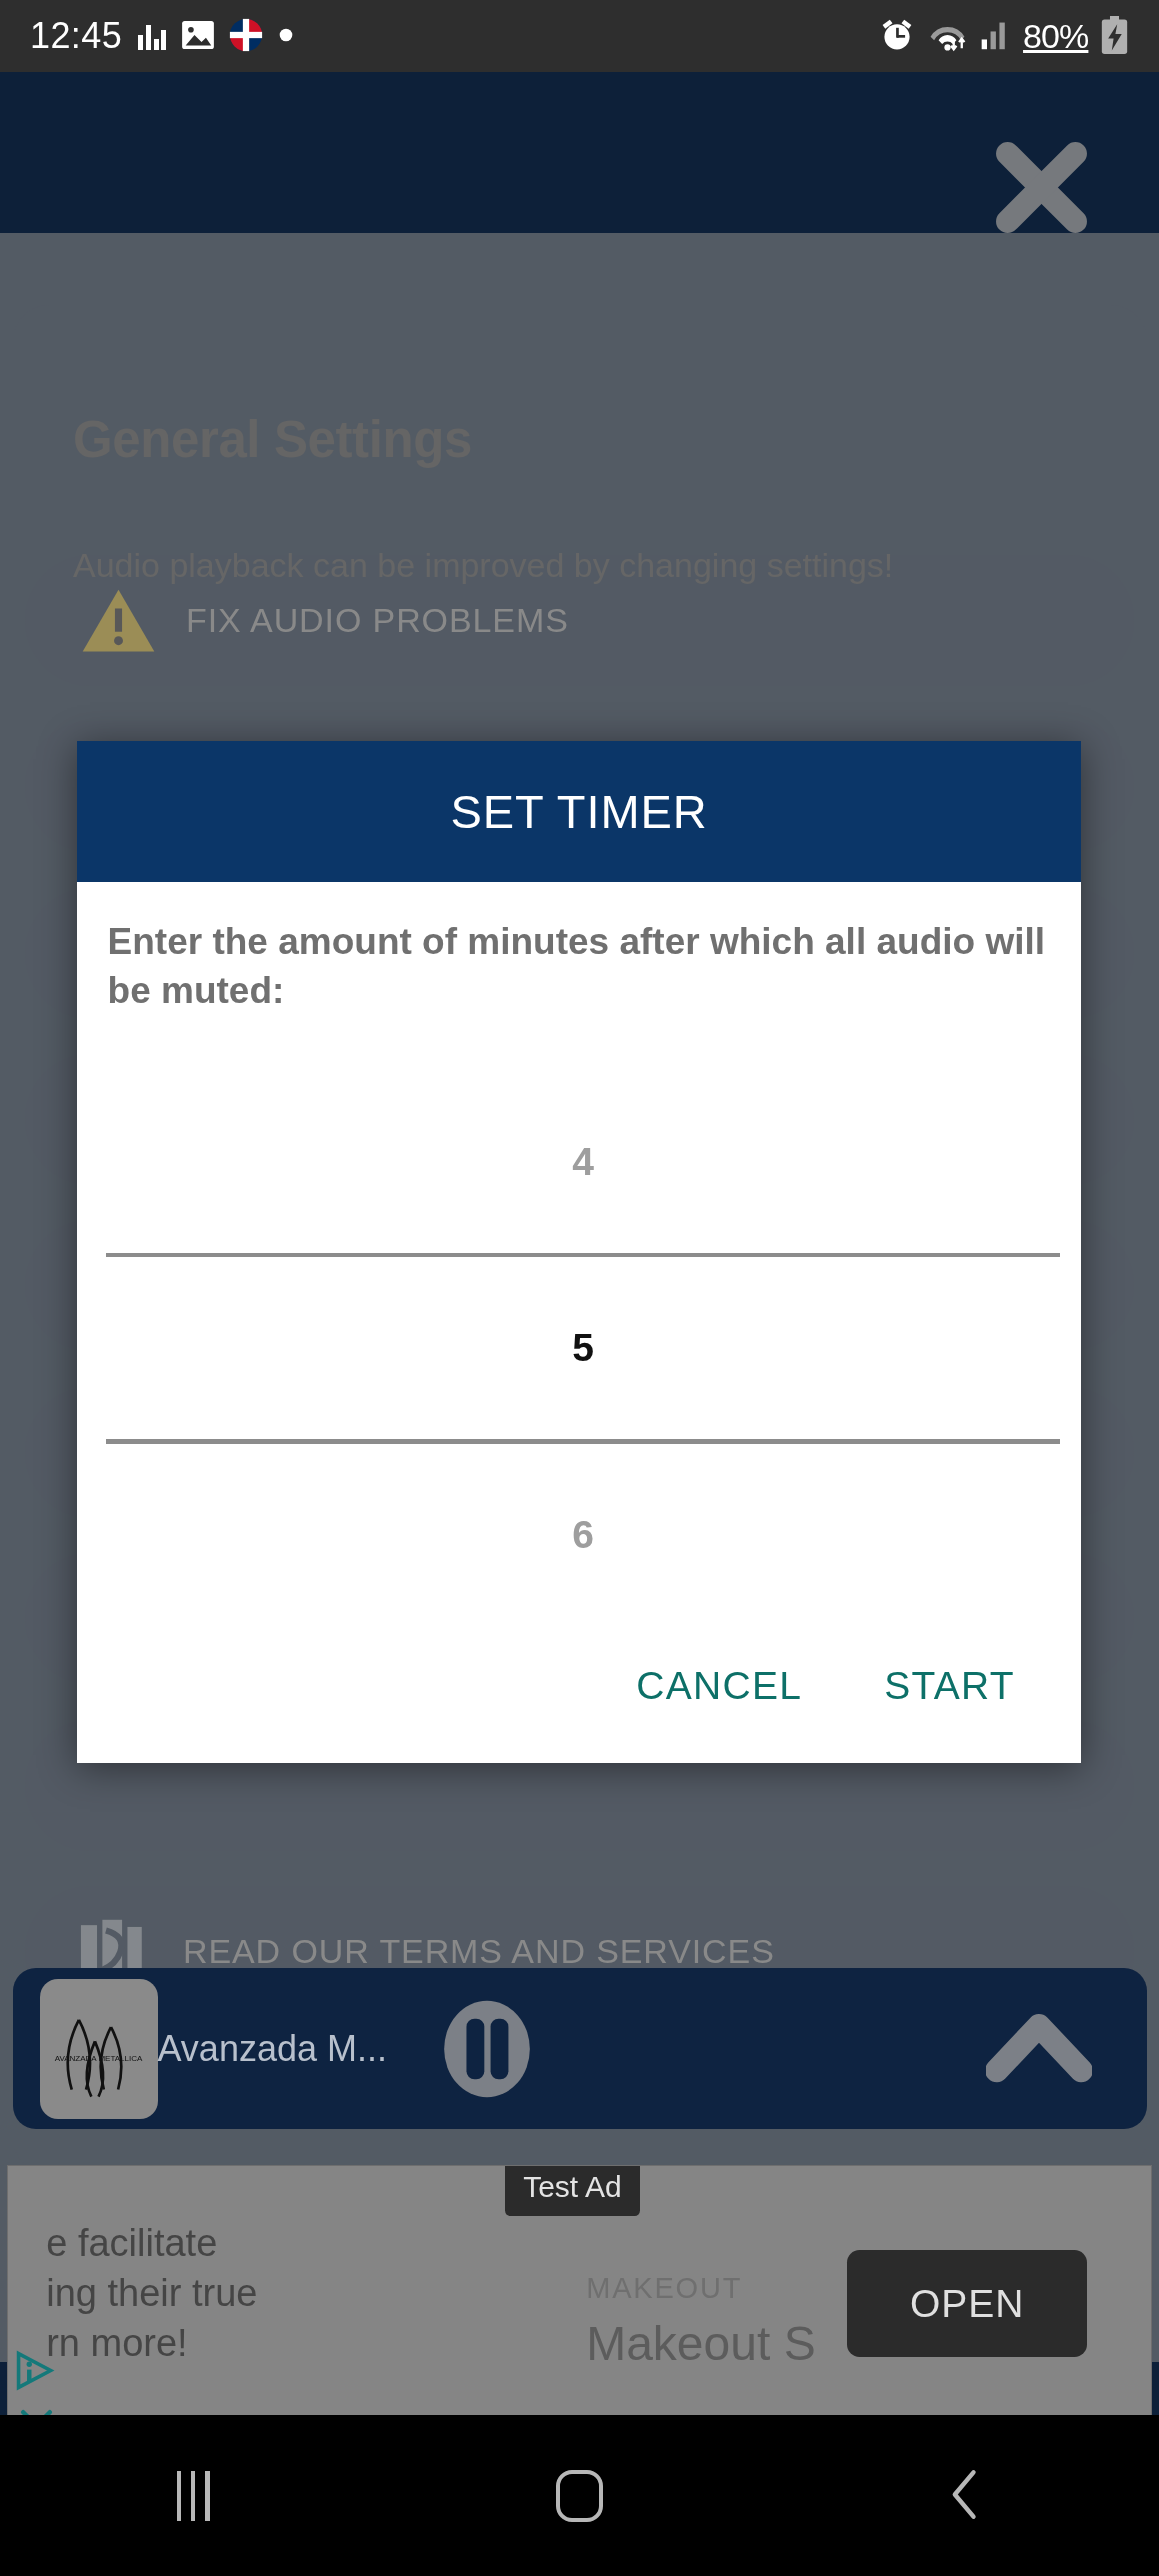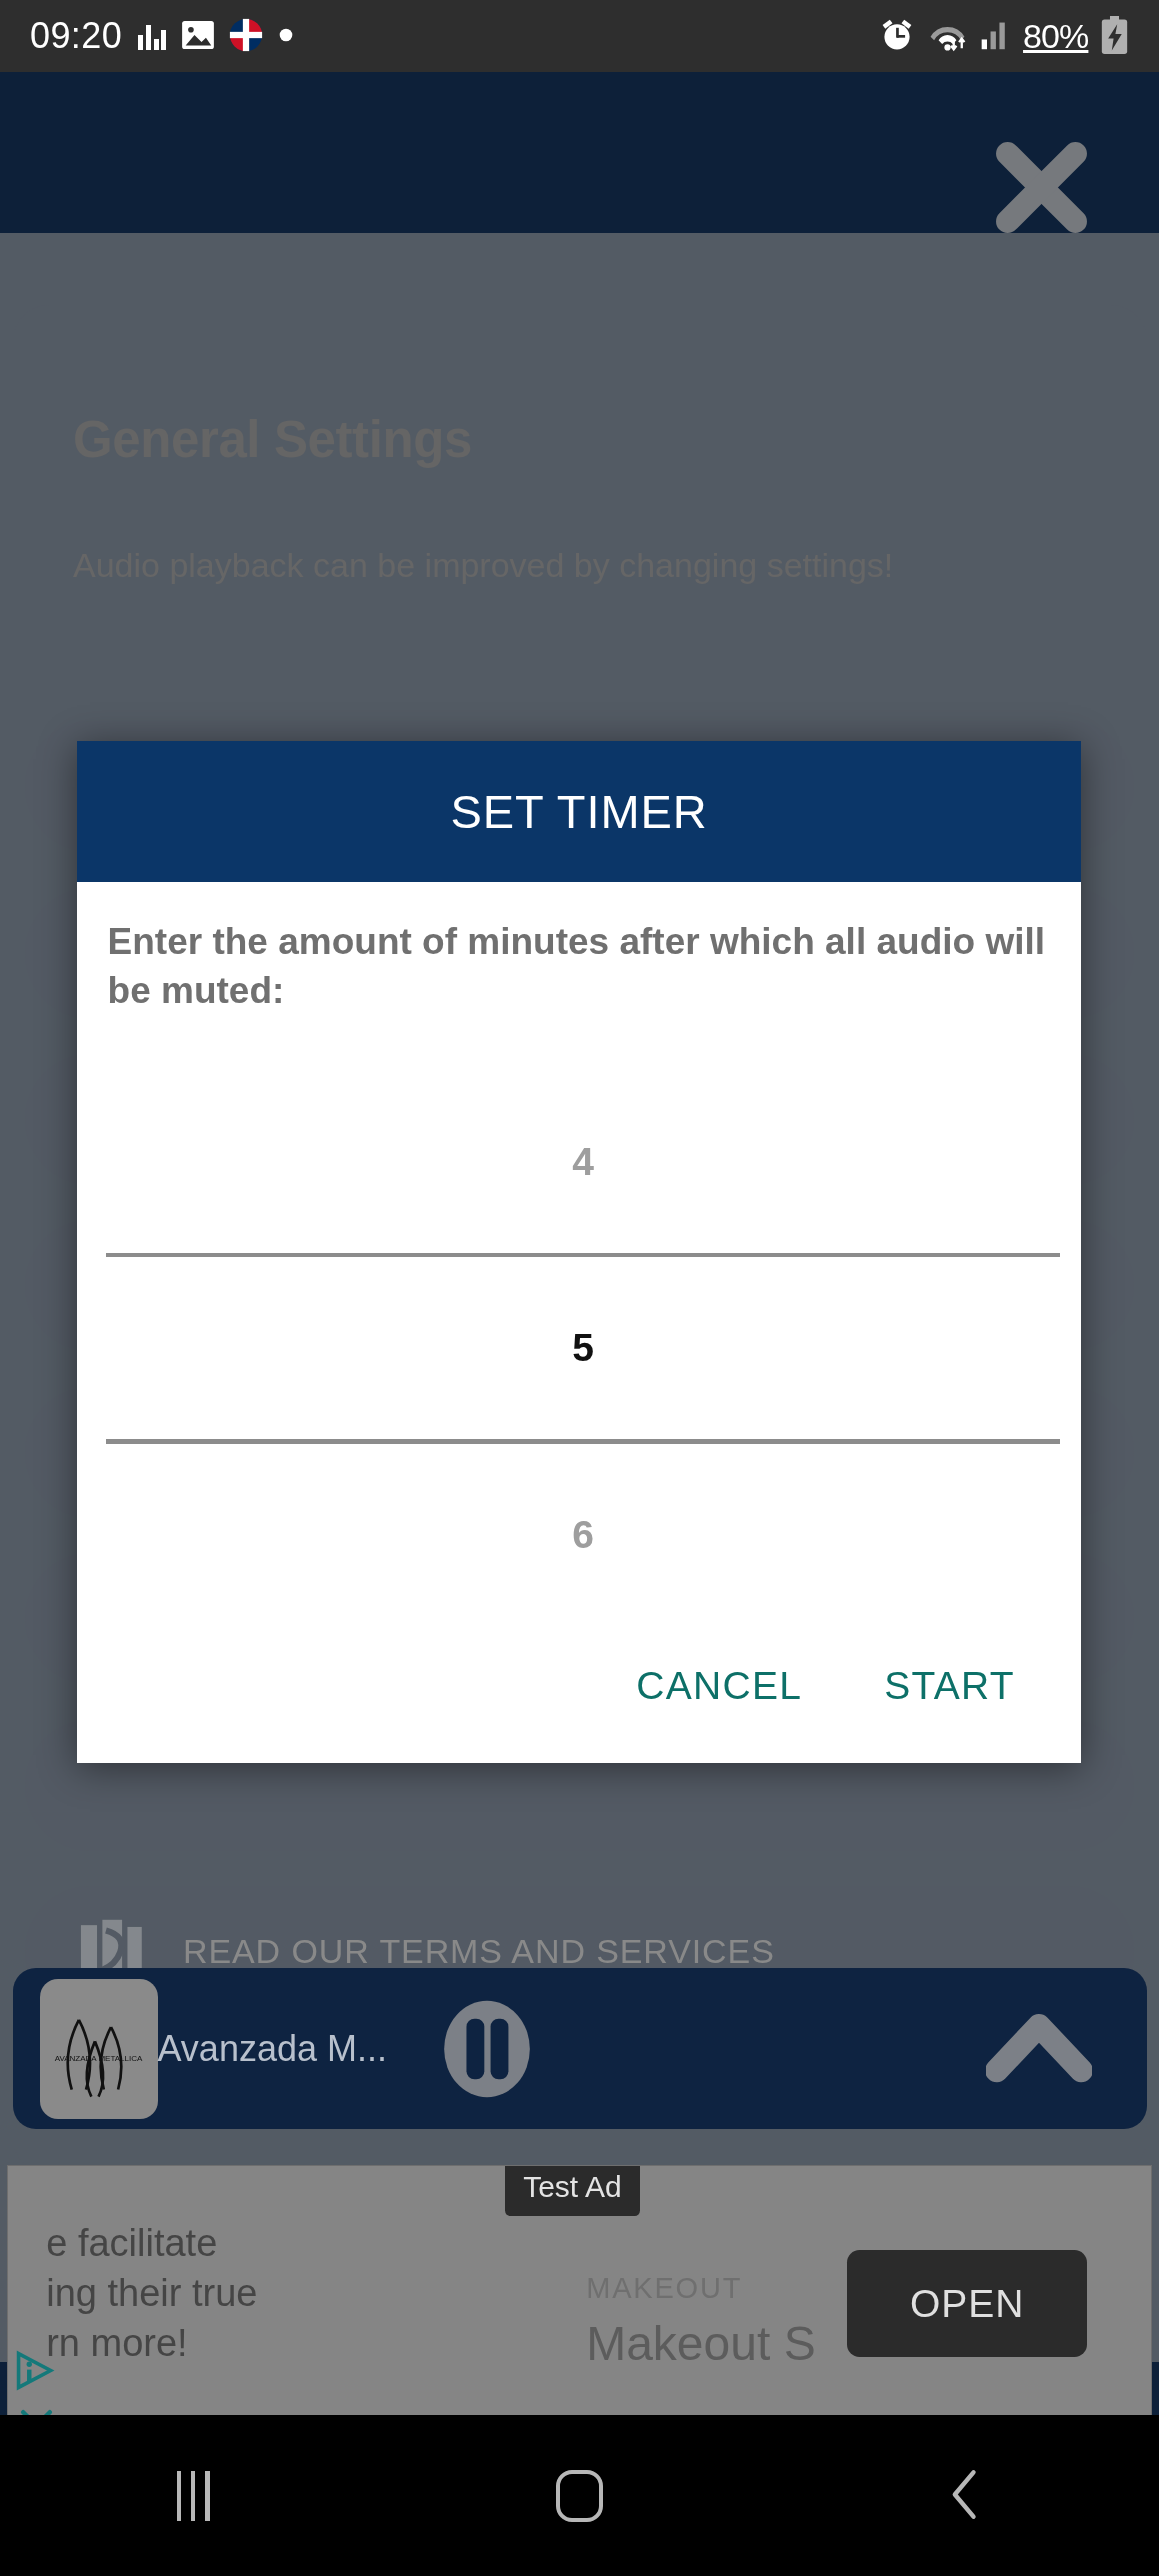--- a/index.html
+++ b/index.html
@@ -143,20 +143,30 @@
   .nav-home { width: 47px; height: 52px; border: 4.5px solid #b7b7b7; border-radius: 16px; }
 </style>
 </head>
 <body>
 
 <div id="screen">
 
   <div class="app-bg">
     <div class="settings-card"></div>
 
+    <div class="pill" style="top:483px;">
+      <span class="warn-tri">
+        <svg width="77" height="68" viewBox="0 0 86 76">
+            <path d="M43 3 L83 72 H3 Z" fill="#c9a313"></path>
+            <rect x="39" y="24" width="8" height="26" fill="#1a1a1a"></rect>
+            <circle cx="43" cy="60" r="5" fill="#1a1a1a"></circle>
+          </svg>
+      </span>
+      <span class="pill-label">FIX AUDIO PROBLEMS</span>
+    </div>
 
     <div class="pill" style="top:649px;"></div>
     <div class="pill" style="top:816px;"></div>
     <div class="pill" style="top:982px;"></div>
     <div class="pill" style="top:1148px;"></div>
     <div class="pill" style="top:1315px;"></div>
     <div class="pill" style="top:1481px;"></div>
     <div class="pill" style="top:1648px;"></div>
 
     <div class="pill" style="top:1814px;">
@@ -254,21 +264,21 @@
       </div>
     </div>
     <div class="dlg-actions">
       <button class="dlg-btn">CANCEL</button>
       <button class="dlg-btn">START</button>
     </div>
   </div>
 
   <div class="statusbar">
     <div class="sb-left">
-      <span class="sb-time">09:20</span>
+      <span class="sb-time">12:45</span>
       <span class="icon-eq">
           <i></i>
           <i></i>
           <i></i>
           <i></i>
         </span>
       <span>
         <svg width="34" height="30" viewBox="0 0 38 34">
             <rect x="1" y="1" width="36" height="32" rx="3" fill="#fff"></rect>
             <circle cx="11" cy="11" r="3.2" fill="#2e2e2e"></circle>

